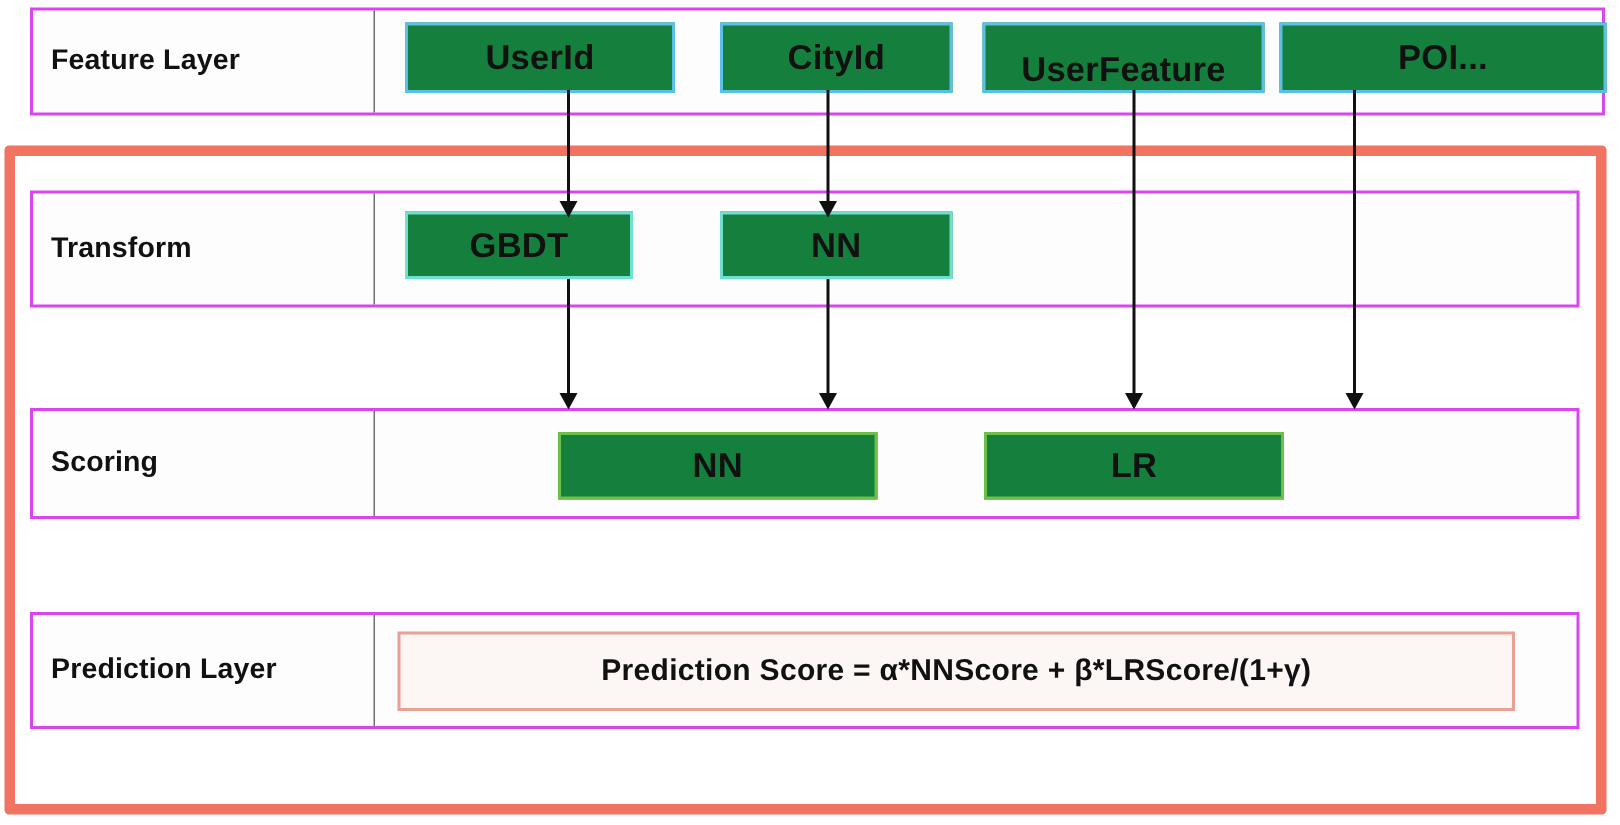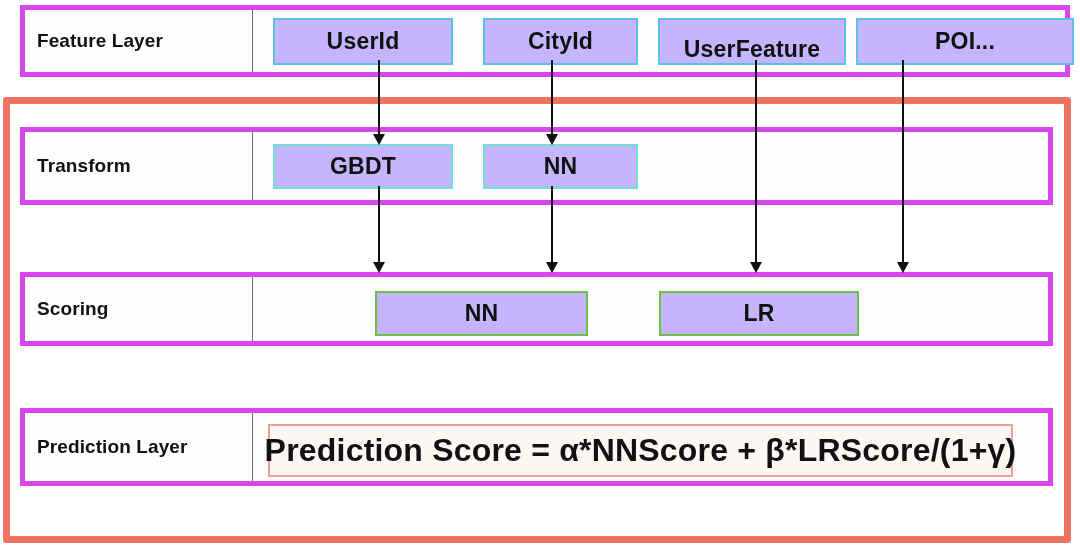--- a/index.html
+++ b/index.html
@@ -28,21 +28,21 @@
     border: 7px solid #f07461;
     border-radius: 3px;
     box-sizing: border-box;
     background: transparent;
   }
 
   
   .layer-row {
     position: absolute;
     box-sizing: border-box;
-    border: 5px solid #d946ef;
+    border: 2px solid #d946ef;
     background: #fdfdfd;
     display: flex;
     align-items: stretch;
   }
   .row-label-cell {
     width: 228px;
     flex: 0 0 228px;
     border-right: 1px solid #6f6f6f;
     display: flex;
     align-items: center;
@@ -60,37 +60,37 @@
     position: relative;
   }
 
   
   .node-box {
     position: absolute;
     box-sizing: border-box;
     display: flex;
     align-items: center;
     justify-content: center;
-    background: #c4b5fd;
+    background: #15803d;
   }
   .node-box span {
     font-size: 23px;
     font-weight: bold;
     color: #111111;
     white-space: nowrap;
     letter-spacing: .2px;
   }
   .node-feature { border: 2px solid #5bc0e8; }
   .node-transform { border: 2px solid #6fe0d0; }
   .node-scoring { border: 2px solid #6cc04a; }
   .node-expression {
     border: 2px solid #e8a193;
     background: #fcf6f4;
   }
-  .node-expression span { font-size: 32px; }
+  .node-expression span { font-size: 20px; }
 
   
   .arrow {
     position: absolute;
     width: 0;
     border-left: 2px solid #101010;
   }
   .arrow-head {
     position: absolute;
     width: 0;
@@ -125,21 +125,21 @@
     </div>
   </div>
 
   <div class="highlight-frame"></div>
 
   <div class="layer-row" style="left:20px; top:127px; width:1033px; height:78px;">
     <div class="row-label-cell">
       <span>Transform</span>
     </div>
     <div class="row-content-cell">
-      <div class="node-box node-transform" style="left:20px; top:12px; width:180px; height:45px;">
+      <div class="node-box node-transform" style="left:20px; top:12px; width:152px; height:45px;">
         <span>GBDT</span>
       </div>
       <div class="node-box node-transform" style="left:230px; top:12px; width:155px; height:45px;">
         <span>NN</span>
       </div>
     </div>
   </div>
 
   <div class="layer-row" style="left:20px; top:272px; width:1033px; height:74px;">
     <div class="row-label-cell">

